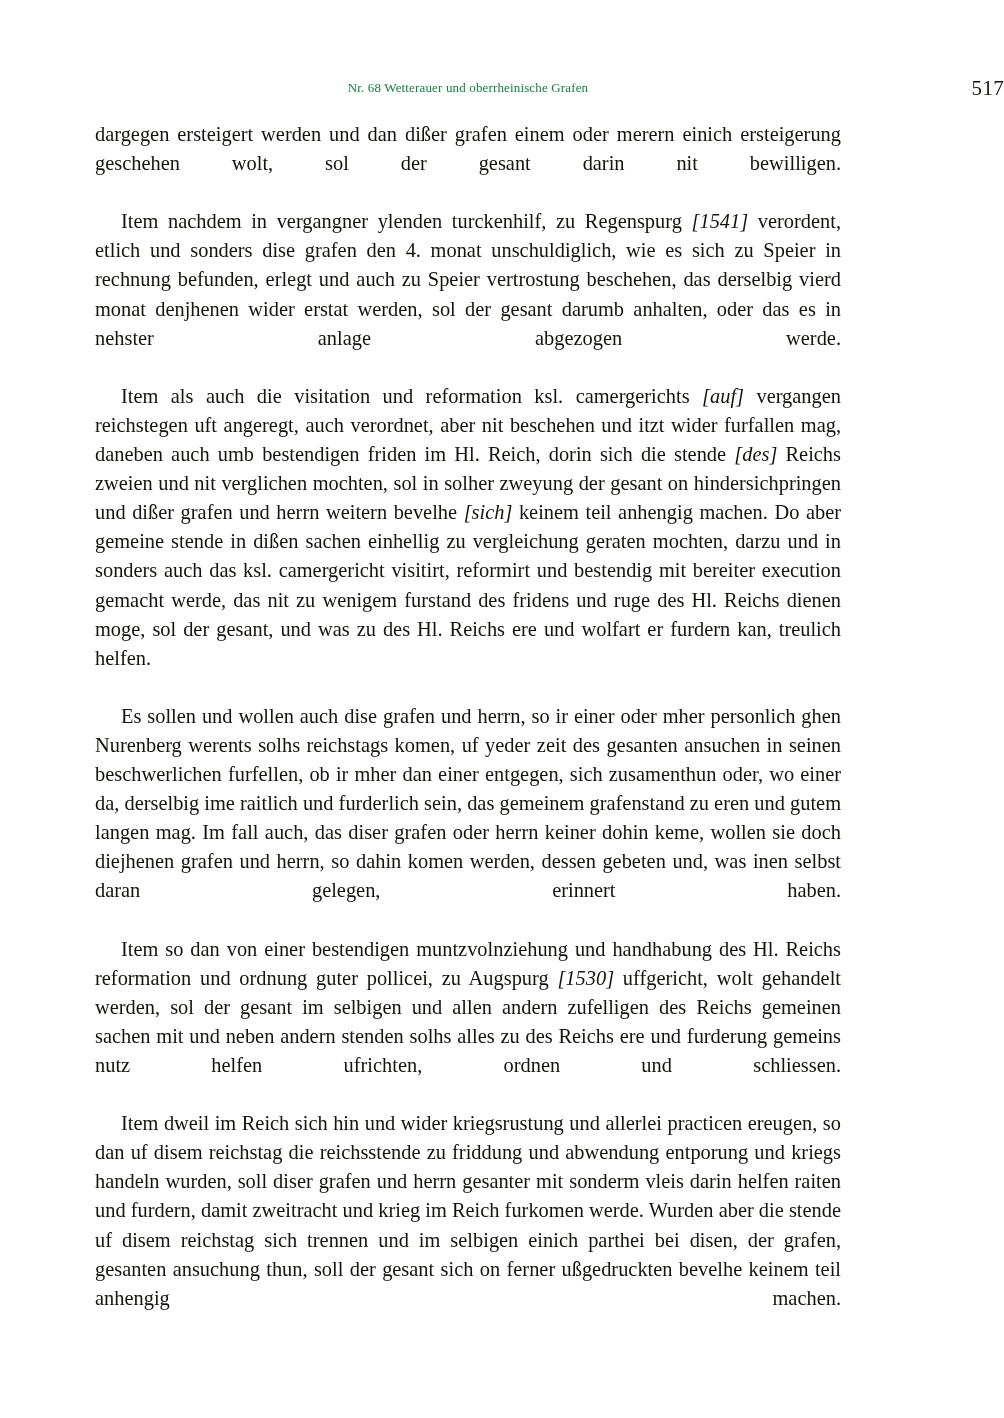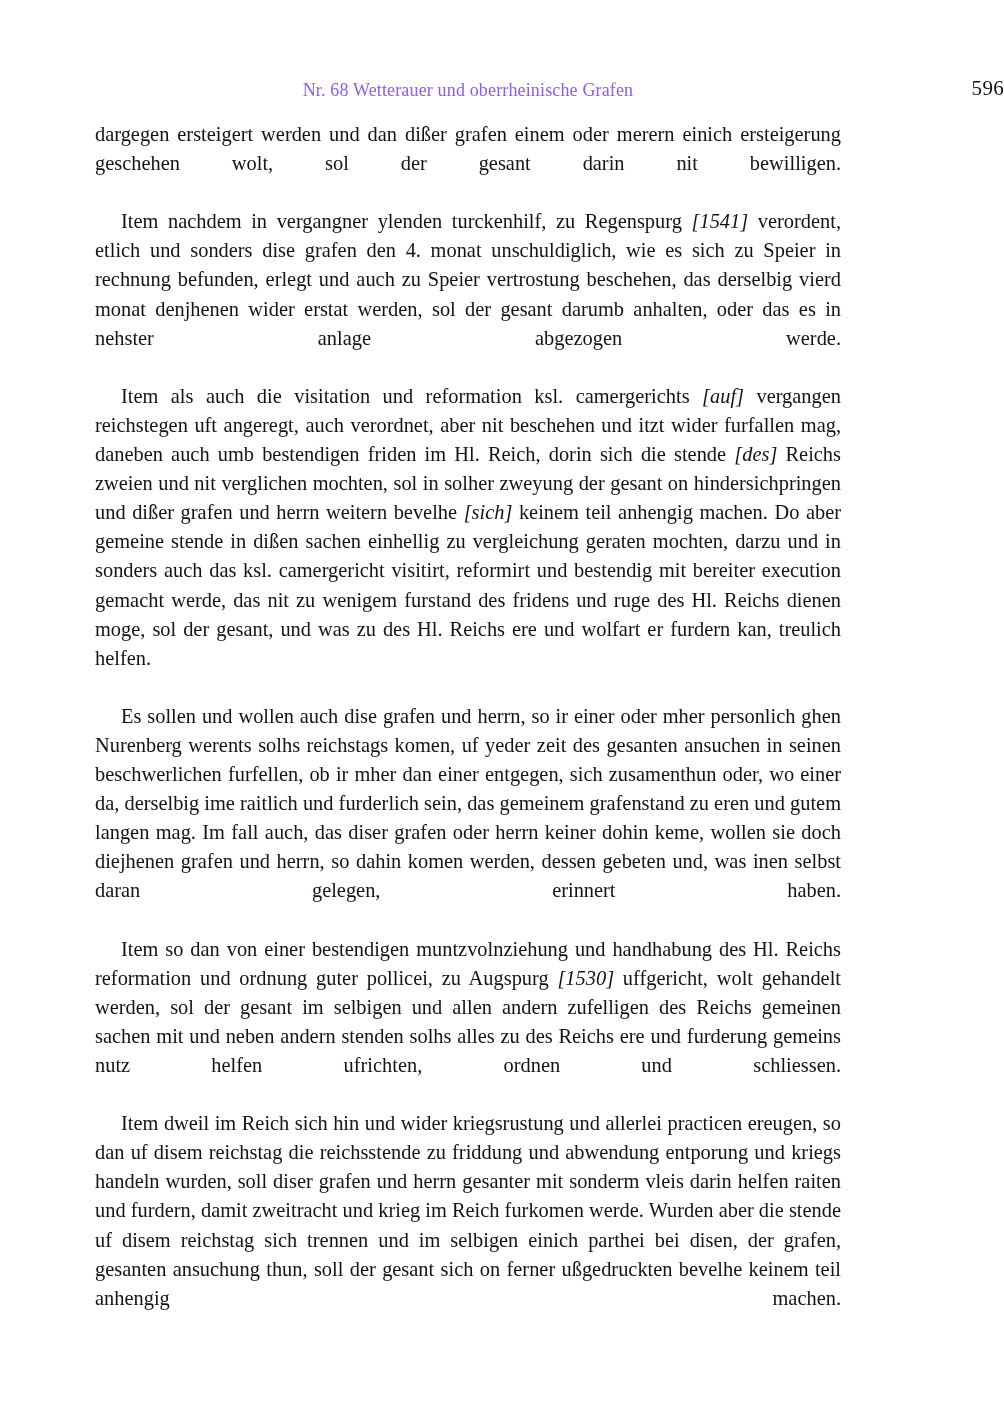--- a/index.html
+++ b/index.html
@@ -27,24 +27,24 @@
     top: 80px;
     left: 95px;
     width: 746px;
     height: 24px;
     display: flex;
     align-items: baseline;
     justify-content: center;
   }
 
   .running-head-title {
-    font-size: 18px;
+    font-size: 13px;
     letter-spacing: 0.15px;
     white-space: nowrap;
-    color: #8b5cf6;
+    color: #15803d;
   }
 
   .folio {
     position: absolute;
     top: 76px;
     right: 0px;
     width: 120px;
     text-align: right;
     font-size: 21px;
     letter-spacing: 0.3px;
@@ -88,21 +88,21 @@
 </style>
 </head>
 <body>
 
 <div class="page">
 
   <div class="running-head">
     <span class="running-head-title">Nr. 68 Wetterauer und oberrheinische Grafen</span>
   </div>
 
-  <div class="folio">596</div>
+  <div class="folio">517</div>
 
   <div class="textblock">
 
     <p>
       <span>dargegen ersteigert werden und dan dißer grafen einem oder merern einich ersteigerung geschehen wolt, sol der gesant darin nit bewilligen.</span>
     </p>
 
     <p class="indent"><span>Item nachdem in vergangner ylenden turckenhilf, zu Regenspurg </span><span class="ed">[1541]</span><span> verordent, etlich und sonders dise grafen den 4. monat unschuldiglich, wie es sich zu Speier in rechnung befunden, erlegt und auch zu Speier vertrostung beschehen, das derselbig vierd monat denjhenen wider erstat werden, sol der gesant darumb anhalten, oder das es in nehster anlage abgezogen werde.</span></p>
 
     <p class="indent"><span>Item als auch die visitation und reformation ksl. camergerichts </span><span class="ed">[auf]</span><span> vergangen reichstegen uft angeregt, auch verordnet, aber nit beschehen und itzt wider furfallen mag, daneben auch umb bestendigen friden im Hl. Reich, dorin sich die stende </span><span class="ed">[des]</span><span> Reichs zweien und nit verglichen mochten, sol in solher zweyung der gesant on hindersichpringen und dißer grafen und herrn weitern bevelhe </span><span class="ed">[sich]</span><span> keinem teil anhengig machen. Do aber gemeine stende in dißen sachen einhellig zu vergleichung geraten mochten, darzu und in sonders auch das ksl. camergericht visitirt, reformirt und bestendig mit bereiter execution gemacht werde, das nit zu wenigem furstand des fridens und ruge des Hl. Reichs dienen moge, sol der gesant, und was zu des Hl. Reichs ere und wolfart er furdern kan, treulich helfen.</span></p>

